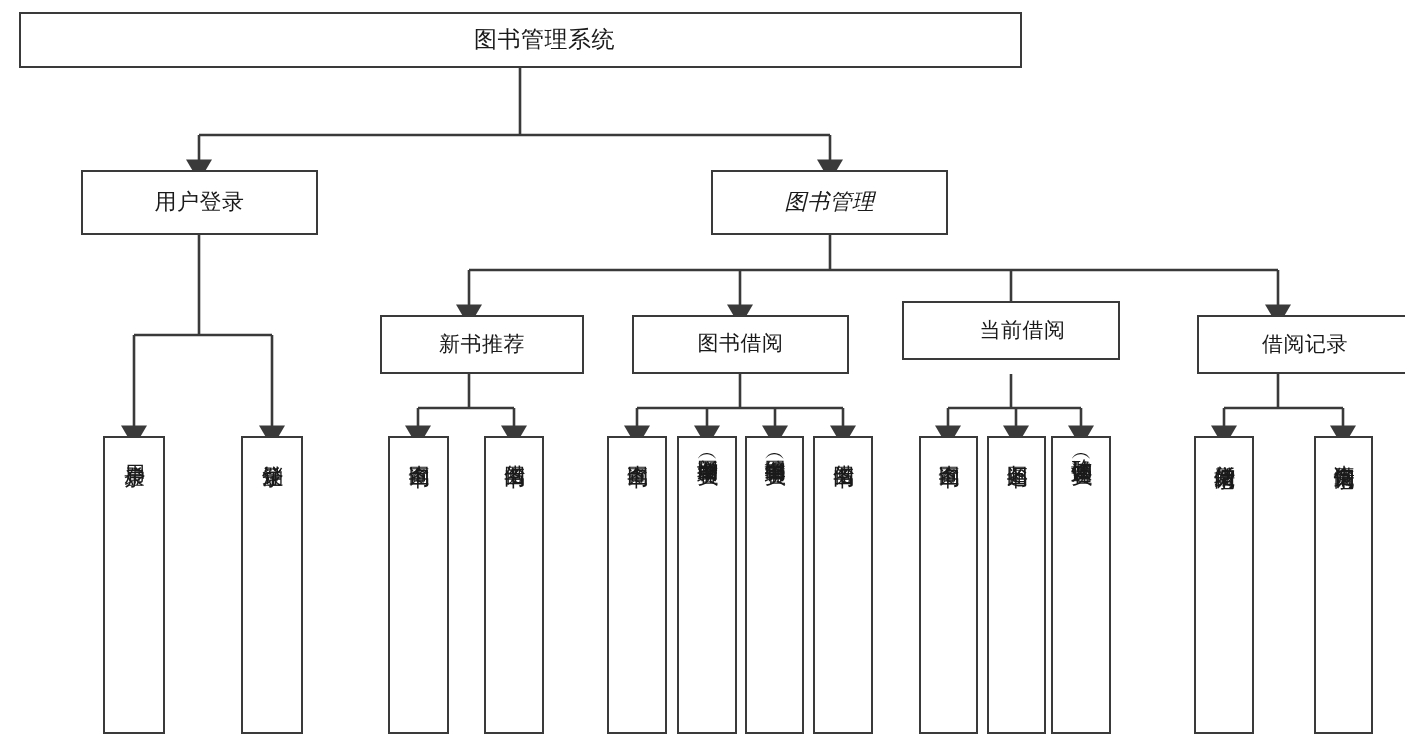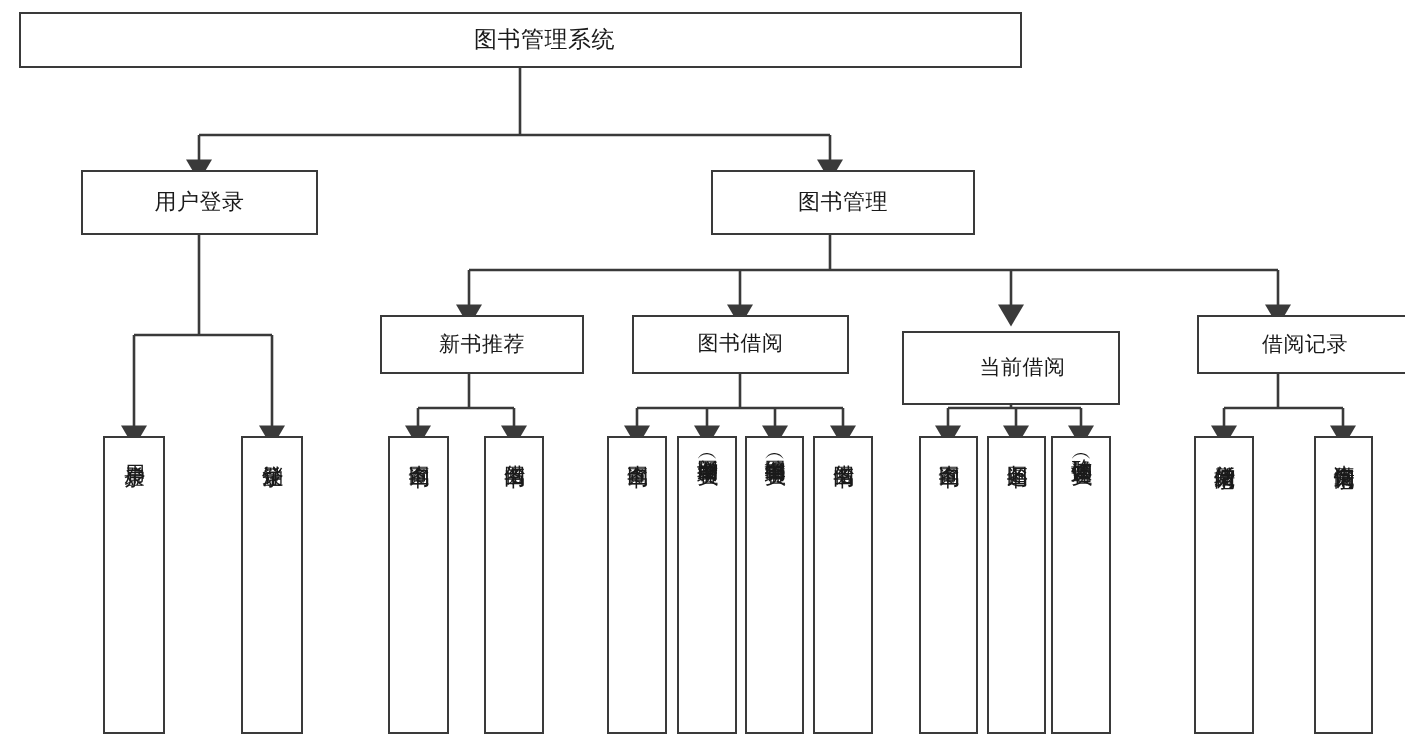--- a/index.html
+++ b/index.html
@@ -128,31 +128,31 @@
     </g>
   </svg>
 
   <div class="node root" style="left:19px; top:12px; width:1003px; height:56px;padding-left:48px;">
     <span class="label">图书管理系统</span>
   </div>
 
   <div class="node lvl1" style="left:81px; top:170px; width:237px; height:65px;">
     <span class="label">用户登录</span>
   </div>
-  <div class="node lvl1" style="left:711px; top:170px; width:264px; height:65px;">
+  <div class="node lvl1" style="left:711px; top:170px; width:237px; height:65px;font-style:italic;">
     <span class="label">图书管理</span>
   </div>
 
   <div class="node lvl2" style="left:360px; top:315px; width:204px; height:59px;margin-left:20px;">
     <span class="label">新书推荐</span>
   </div>
   <div class="node lvl2" style="left:632px; top:315px; width:217px; height:59px;font-family:Liberation Mono, monospace;">
     <span class="label">图书借阅</span>
   </div>
-  <div class="node lvl2" style="left:902px; top:331px; width:218px; height:74px;padding-left:23px;">
+  <div class="node lvl2" style="left:902px; top:301px; width:218px; height:59px;padding-left:23px;">
     <span class="label">当前借阅</span>
   </div>
   <div class="node lvl2" style="left:1170px; top:315px; width:216px; height:59px;margin-left:27px;">
     <span class="label">借阅记录</span>
   </div>
 
   <div class="node leaf" style="left:103px; top:436px; width:62px; height:298px;">
     <span class="label">用户登录</span>
   </div>
   <div class="node leaf" style="left:241px; top:436px; width:62px; height:298px;">

